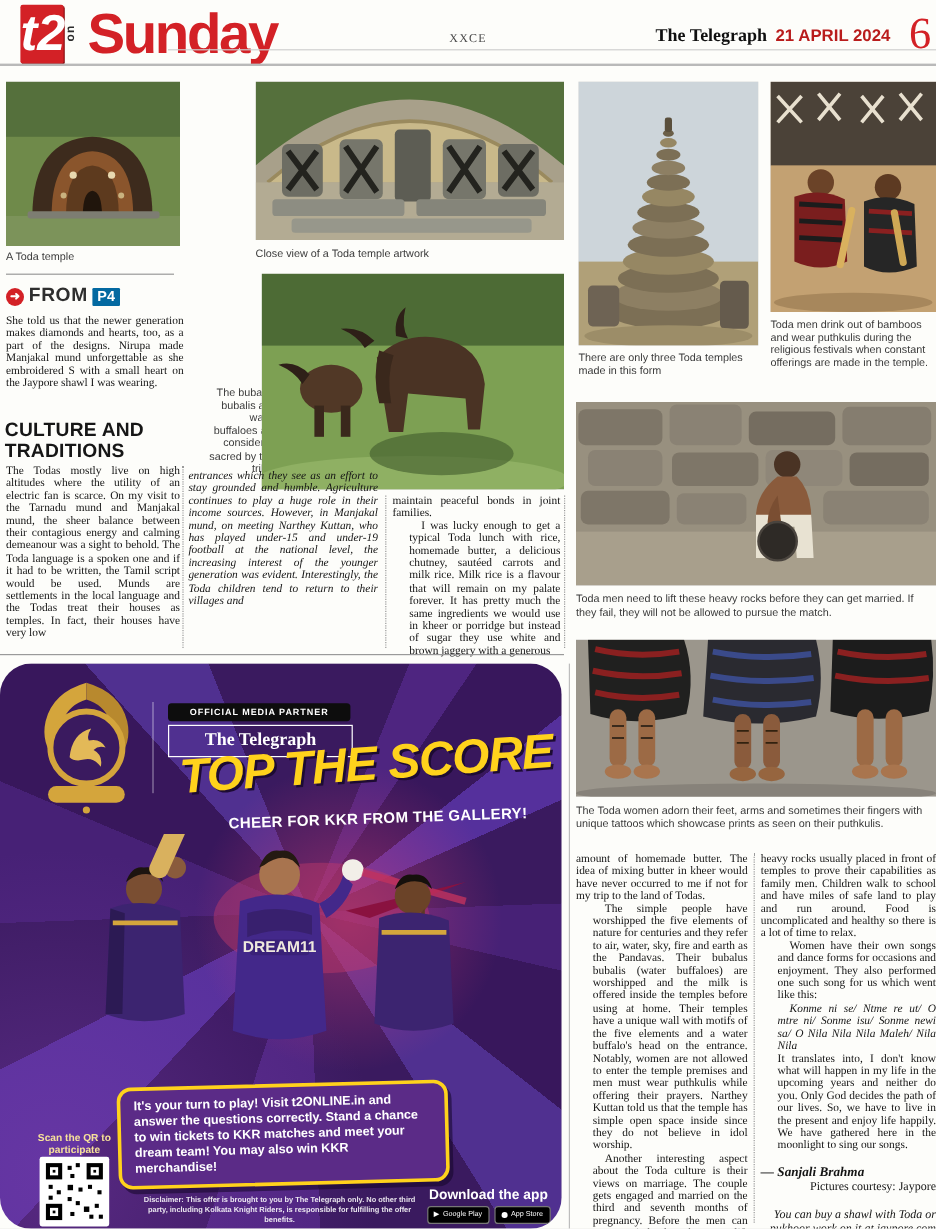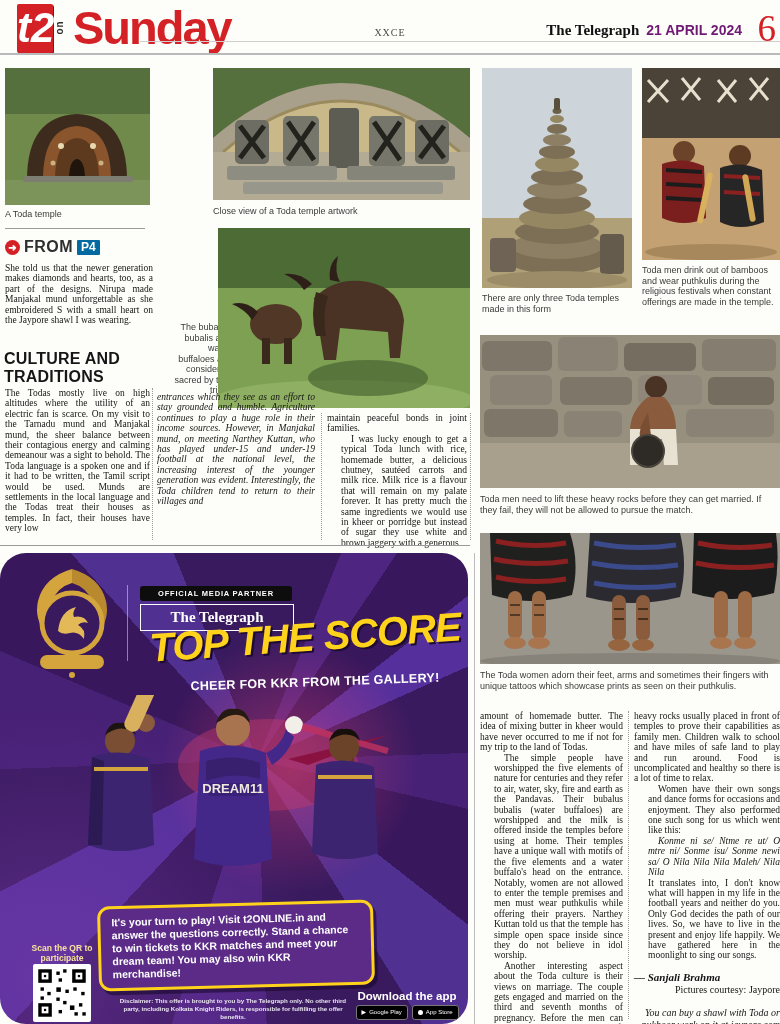--- a/index.html
+++ b/index.html
@@ -10,21 +10,21 @@
   
   .t2box{left:17px;top:4px;width:36px;height:49px;background:#d32126;border-radius:2px;
          color:#fff;font:italic 800 42px "Liberation Sans",sans-serif;text-align:left;line-height:48px;
          box-shadow:1px 1px 0 #8c1114;}
   .t2on{left:44px;top:22px;width:30px;transform:rotate(-90deg);font:700 10px "Liberation Sans",sans-serif;
         color:#2b2b2b;letter-spacing:1px;text-align:center;}
   .sunday{left:73px;top:0px;font:800 47px "Liberation Sans",sans-serif;color:#d32126;letter-spacing:-2px;}
   .code{left:50%;transform:translateX(-50%);top:27px;font:400 10px "Liberation Serif",serif;color:#4a4a4a;letter-spacing:1px;}
   .masthead-row{left:0;top:21px;width:742px;text-align:right;}
   .masthead{font:700 15px "Liberation Serif",serif;color:#101010;}
-  .hdate{font:700 14px "Liberation Sans",sans-serif;color:#701a75;margin-left:7px;}
+  .hdate{font:700 14px "Liberation Sans",sans-serif;color:#b91c1c;margin-left:7px;}
   .pagenum{right:4px;top:7px;font:400 37px "Liberation Serif",serif;color:#d32126;}
   .rule-a{left:140px;top:41px;width:640px;height:1px;background:#cfcfcf;}
   .rule-b{left:0;top:53px;width:780px;height:2px;background:#b9b9b9;}
   
   .photo{overflow:hidden;background:#ddd;}
   .photo svg{display:block;width:100%;height:100%;}
   .cap{font:400 9px/10.5px "Liberation Sans",sans-serif;color:#3a3a3a;}
   
   .fromrow{left:5px;top:238px;display:flex;align-items:center;gap:4px;}
   .fromarrow{width:15px;height:15px;border-radius:50%;background:#d32126;color:#fff;
@@ -296,21 +296,21 @@
   <div class="abs body" style="left:480px;top:711px;width:143px;">
     <p>amount of homemade butter. The idea of mixing butter in kheer would have never occurred to me if not for my trip to the land of Todas.</p>
     <p>The simple people have worshipped the five elements of nature for centuries and they refer to air, water, sky, fire and earth as the Pandavas. Their bubalus bubalis (water buffaloes) are worshipped and the milk is offered inside the temples before using at home. Their temples have a unique wall with motifs of the five elements and a water buffalo's head on the entrance. Notably, women are not allowed to enter the temple premises and men must wear puthkulis while offering their prayers. Narthey Kuttan told us that the temple has simple open space inside since they do not believe in idol worship.</p>
     <p>Another interesting aspect about the Toda culture is their views on marriage. The couple gets engaged and married on the third and seventh months of pregnancy. Before the men can get married, they have to lift some extremely</p>
   </div>
   <div class="abs dotv" style="left:628px;top:711px;height:308px;"></div>
   <div class="abs body" style="left:634px;top:711px;width:146px;">
     <p>heavy rocks usually placed in front of temples to prove their capabilities as family men. Children walk to school and have miles of safe land to play and run around. Food is uncomplicated and healthy so there is a lot of time to relax.</p>
     <p>Women have their own songs and dance forms for occasions and enjoyment. They also performed one such song for us which went like this:</p>
     <p class="songline">Konme ni se/ Ntme re ut/ O mtre ni/ Sonme isu/ Sonme newi sa/ O Nila Nila Nila Maleh/ Nila Nila</p>
-    <p style="text-indent:0;">It translates into, I don't know what will happen in my life in the football years and neither do you. Only God decides the path of our lives. So, we have to live in the present and enjoy life happily. We have gathered here in the moonlight to sing our songs.</p>
+    <p style="text-indent:0;">It translates into, I don't know what will happen in my life in the upcoming years and neither do you. Only God decides the path of our lives. So, we have to live in the present and enjoy life happily. We have gathered here in the moonlight to sing our songs.</p>
     <div class="byline" style="margin-top:10px;">— Sanjali Brahma</div>
     <div class="credit">Pictures courtesy: Jaypore</div>
     <div class="footnote">You can buy a shawl with Toda or pukhoor work on it at jaypore.com</div>
   </div>
   <div class="abs vr-main"></div>
 
   <div class="abs ad">
     <svg class="abs" style="left:24px;top:14px;width:96px;height:112px;" viewBox="0 0 96 112">
       <path d="M48 2 Q20 10 14 34 Q10 52 22 66 L30 58 Q22 46 28 34 Q34 20 48 16 Z" fill="#d4a53c"></path>
       <path d="M48 2 Q76 10 82 34 Q86 52 74 66 L66 58 Q74 46 68 34 Q62 20 48 16 Z" fill="#b8892e"></path>

